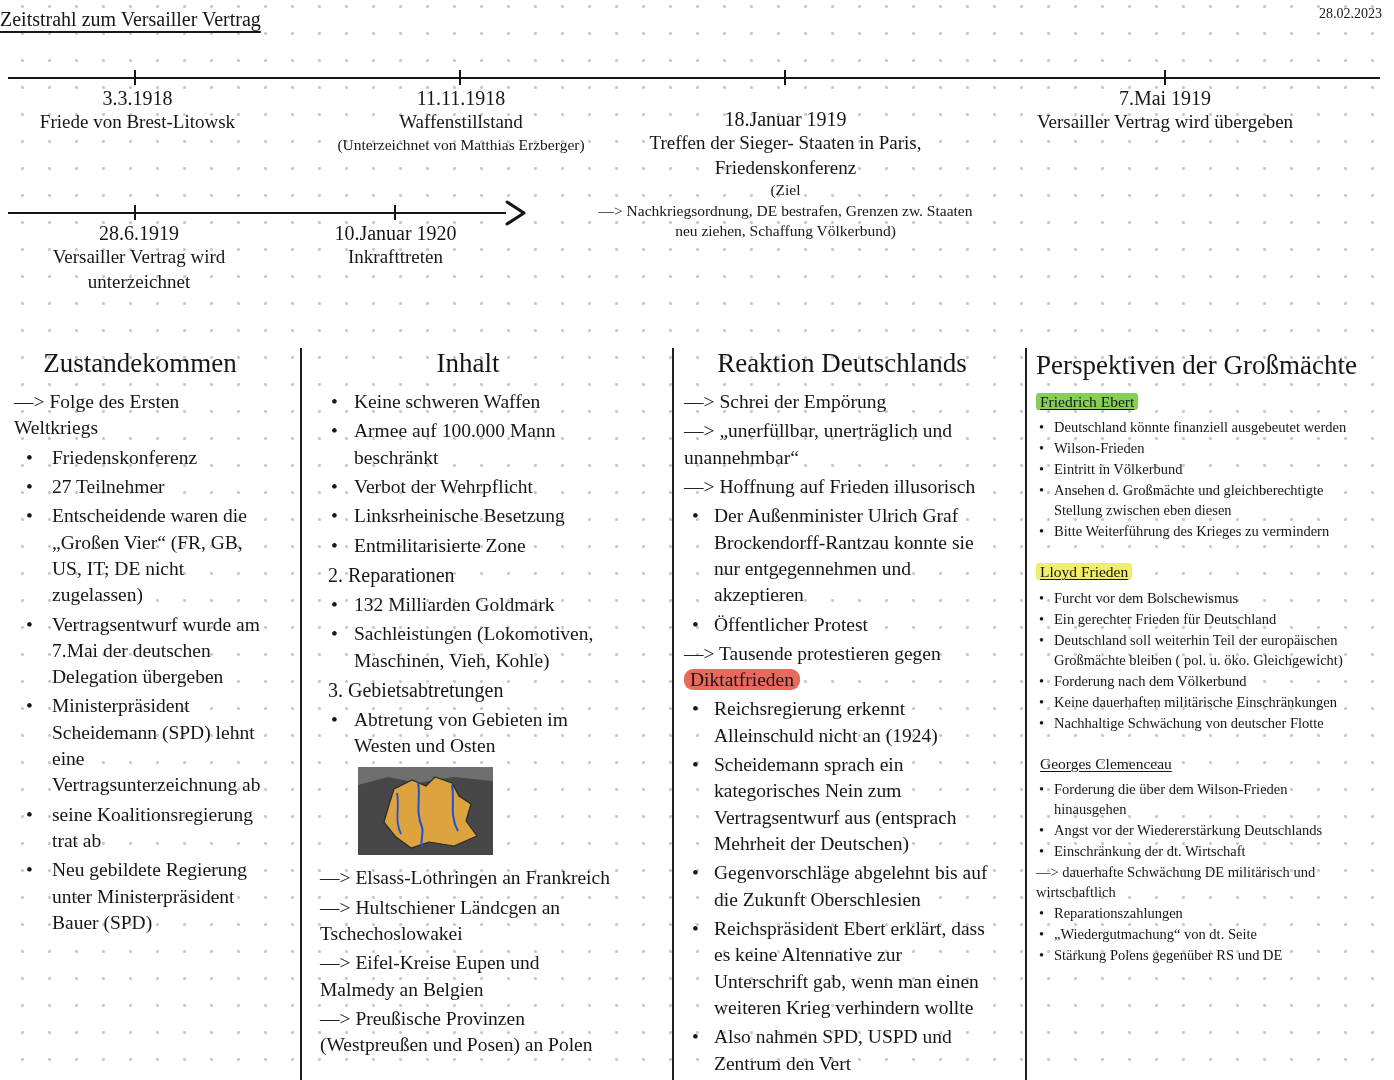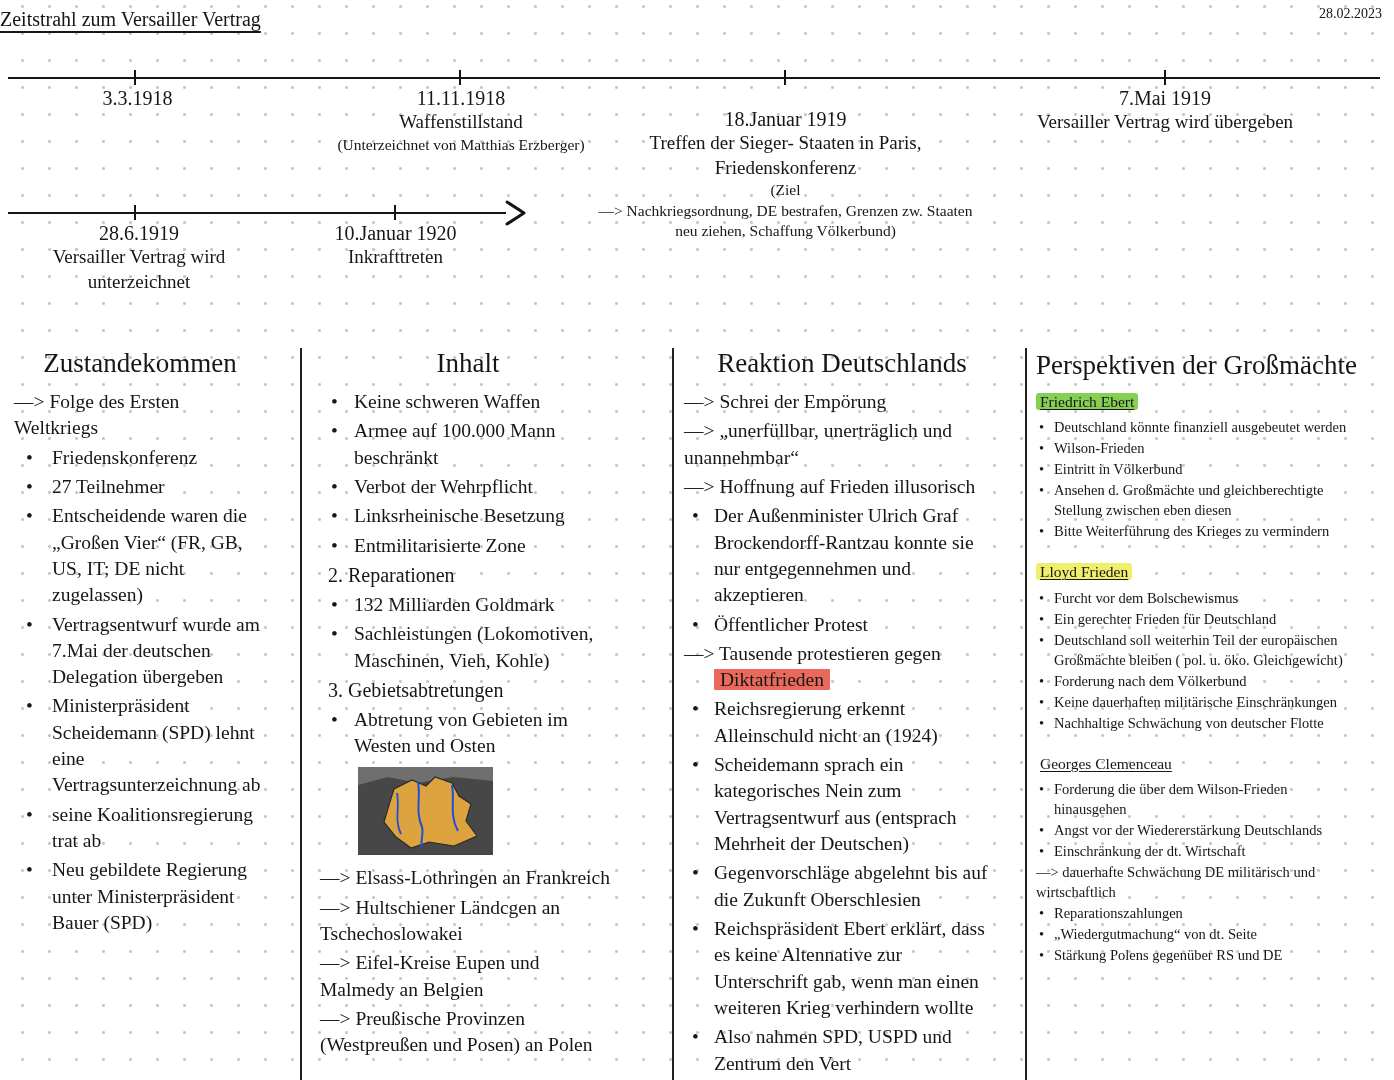--- a/index.html
+++ b/index.html
@@ -28,21 +28,21 @@
   .column{position:absolute;}
   .col-title{margin:0 0 10px 0;font-weight:400;font-size:27px;text-align:center;line-height:1.15;}
   .col-4 .col-title{text-align:left;}
 
   .item{position:relative;line-height:1.35;margin:0 0 3px 0;font-size:19.5px;}
   .item.bullet{padding-left:34px;}
   .item.bullet .marker{position:absolute;left:11px;top:0;}
   .item.num{font-size:20px;padding-left:8px;margin:3px 0;}
   .item .txt{overflow-wrap:break-word;}
   .arrow-pre{white-space:pre;}
-  .hl{border-radius:1px;padding:0 6px;box-decoration-break:clone;margin-left:30px;-webkit-box-decoration-break:clone;}
+  .hl{border-radius:9px;padding:0 6px;box-decoration-break:clone;-webkit-box-decoration-break:clone;}
 
   .col-1 .item.bullet{padding-left:38px;}
   .col-1 .item.bullet .marker{left:12px;}
 
   .col-3 .item.bullet{padding-left:30px;}
   .col-3 .item.bullet .marker{left:8px;}
 
   .col-4 .item{font-size:14.5px;line-height:1.38;margin:0 0 1px 0;}
   .col-4 .item.bullet{padding-left:18px;}
   .col-4 .item.bullet .marker{left:3px;}
@@ -63,20 +63,21 @@
 
   <div>
     <div class="tl-line" style="left:8px;top:77px;width:1372px;"></div>
     <div class="tick" style="left:134px;top:70px;height:15px;"></div>
     <div class="tick" style="left:459px;top:70px;height:15px;"></div>
     <div class="tick" style="left:784px;top:70px;height:15px;"></div>
     <div class="tick" style="left:1164px;top:70px;height:15px;"></div>
 
     <div class="tl-event" style="left:15px;top:86px;width:245px;">
       <div class="tl-date">3.3.1918</div>
+      <div class="tl-title">Friede von Brest-Litowsk</div>
       <div class="tl-notes"></div>
     </div>
     <div class="tl-event" style="left:305px;top:86px;width:312px;">
       <div class="tl-date">11.11.1918</div>
       <div class="tl-title">Waffenstillstand</div>
       <div class="tl-notes">
           <div class="note-line">(Unterzeichnet von Matthias Erzberger)</div>
         </div>
     </div>
     <div class="tl-event" style="left:558px;top:86px;width:455px;margin-top:21px;">

